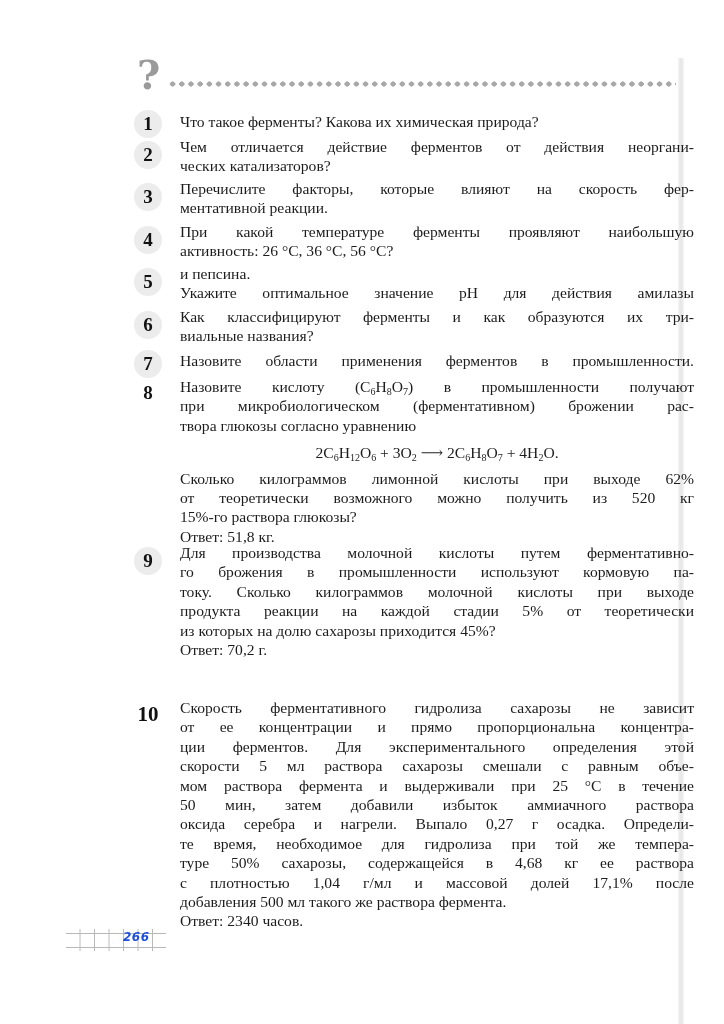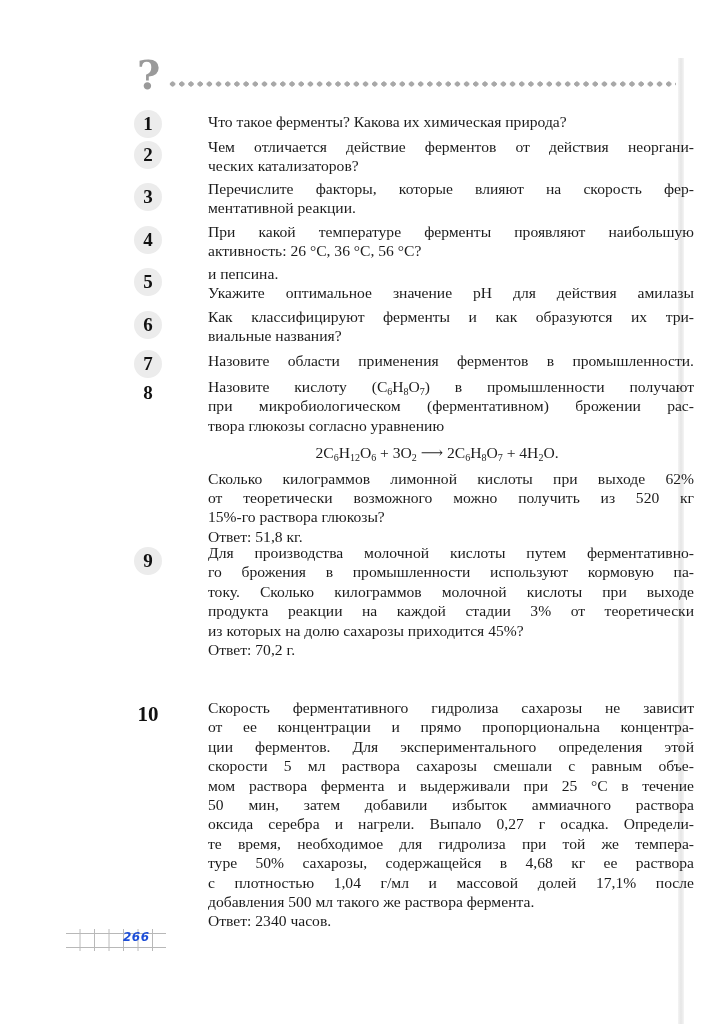--- a/index.html
+++ b/index.html
@@ -12,21 +12,21 @@
   .dots { position:absolute; left:168px; top:80px; width:508px; height:8px;
           background-image:radial-gradient(circle,#a8a8a8 2.4px,transparent 2.8px);
           background-size:9.2px 8px; background-repeat:repeat-x; }
   .q { position:absolute; left:134px; width:560px; }
   .num { position:absolute; left:0; width:28px; height:28px; border-radius:50%;
          background:#ececec; text-align:center; font-weight:bold; font-size:19px;
          line-height:28px; color:#111; }
   .num.nobg { background:transparent; }
   .txt { position:absolute; left:46px; width:514px; font-size:15.6px; line-height:19.4px;
          text-align:justify; }
-  .line { display:block; text-align:justify; text-align-last:justify; white-space:nowrap;margin-left:28px; }
+  .line { display:block; text-align:justify; text-align-last:justify; white-space:nowrap; }
   .line.last { text-align-last:left; }
   .eq { display:block; text-align:center; font-size:15.6px; margin:8px 0 6px 0; }
   sub { font-size:10px; vertical-align:-3px; line-height:0; }
   .pnum-box { position:absolute; left:66px; top:929px; width:100px; height:22px;
               background-image:
                 linear-gradient(90deg, transparent 13.5px, #b8b8b8 13.5px, #b8b8b8 14.5px, transparent 14.5px),
                 linear-gradient(0deg, transparent 3px, #b8b8b8 3px, #b8b8b8 4px, transparent 4px, transparent 17px, #b8b8b8 17px, #b8b8b8 18px, transparent 18px);
               background-size:14.5px 22px, 100% 22px; }
   .pnum { position:absolute; left:123px; top:930px; font-family:"DejaVu Sans",sans-serif;
           font-weight:bold; font-style:italic; font-size:12px; color:#1d4ed8; letter-spacing:0.5px; }
@@ -106,21 +106,21 @@
     <span class="line last">Ответ: 51,8 кг.</span>
   </div>
 </div>
 
 <div class="q" style="top:549px">
   <div class="num" style="top:-2px">9</div>
   <div class="txt" style="top:-6px">
     <span class="line">Для производства молочной кислоты путем ферментативно-</span>
     <span class="line">го брожения в промышленности используют кормовую па-</span>
     <span class="line">току. Сколько килограммов молочной кислоты при выходе</span>
-    <span class="line">продукта реакции на каждой стадии 3% от теоретически</span>
+    <span class="line">продукта реакции на каждой стадии 5% от теоретически</span>
     <span class="line last">из которых на долю сахарозы приходится 45%?</span>
     <span class="line last">Ответ: 70,2 г.</span>
   </div>
 </div>
 
 <div class="q" style="top:702px">
   <div class="num nobg" style="top:-2px;left:-4px;width:36px;font-size:21px">10</div>
   <div class="txt" style="top:-4px">
     <span class="line">Скорость ферментативного гидролиза сахарозы не зависит</span>
     <span class="line">от ее концентрации и прямо пропорциональна концентра-</span>

